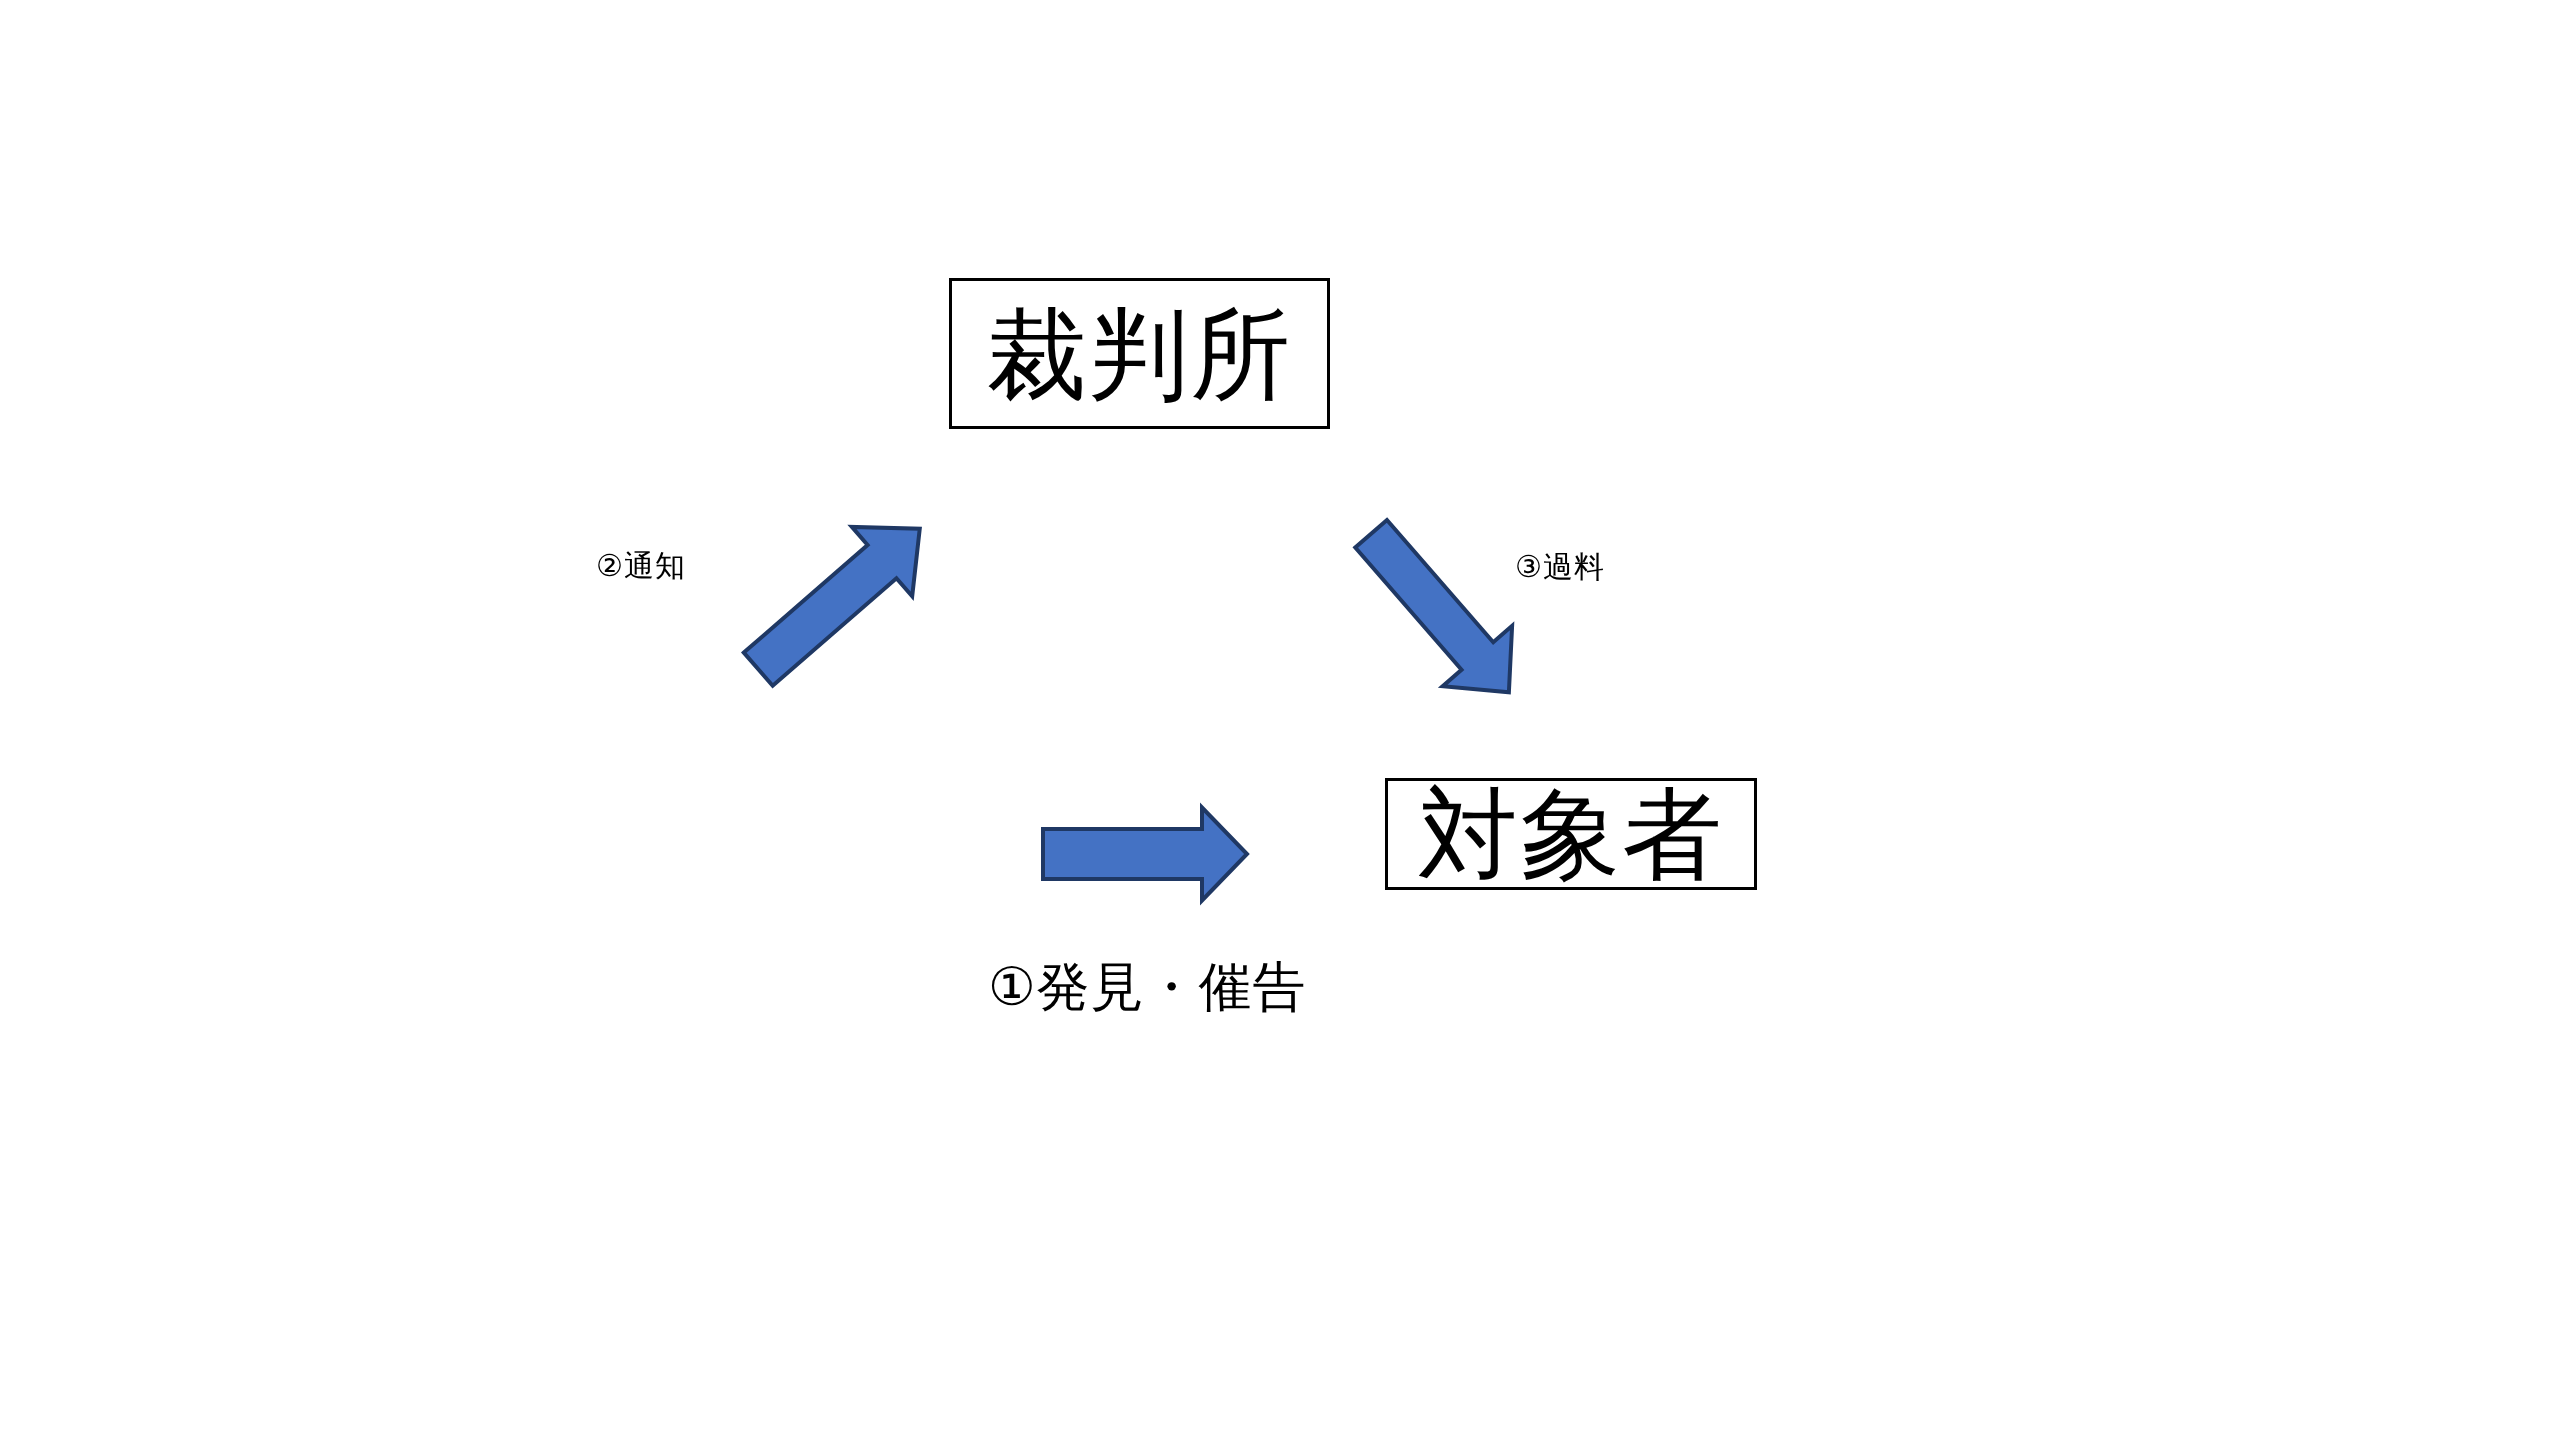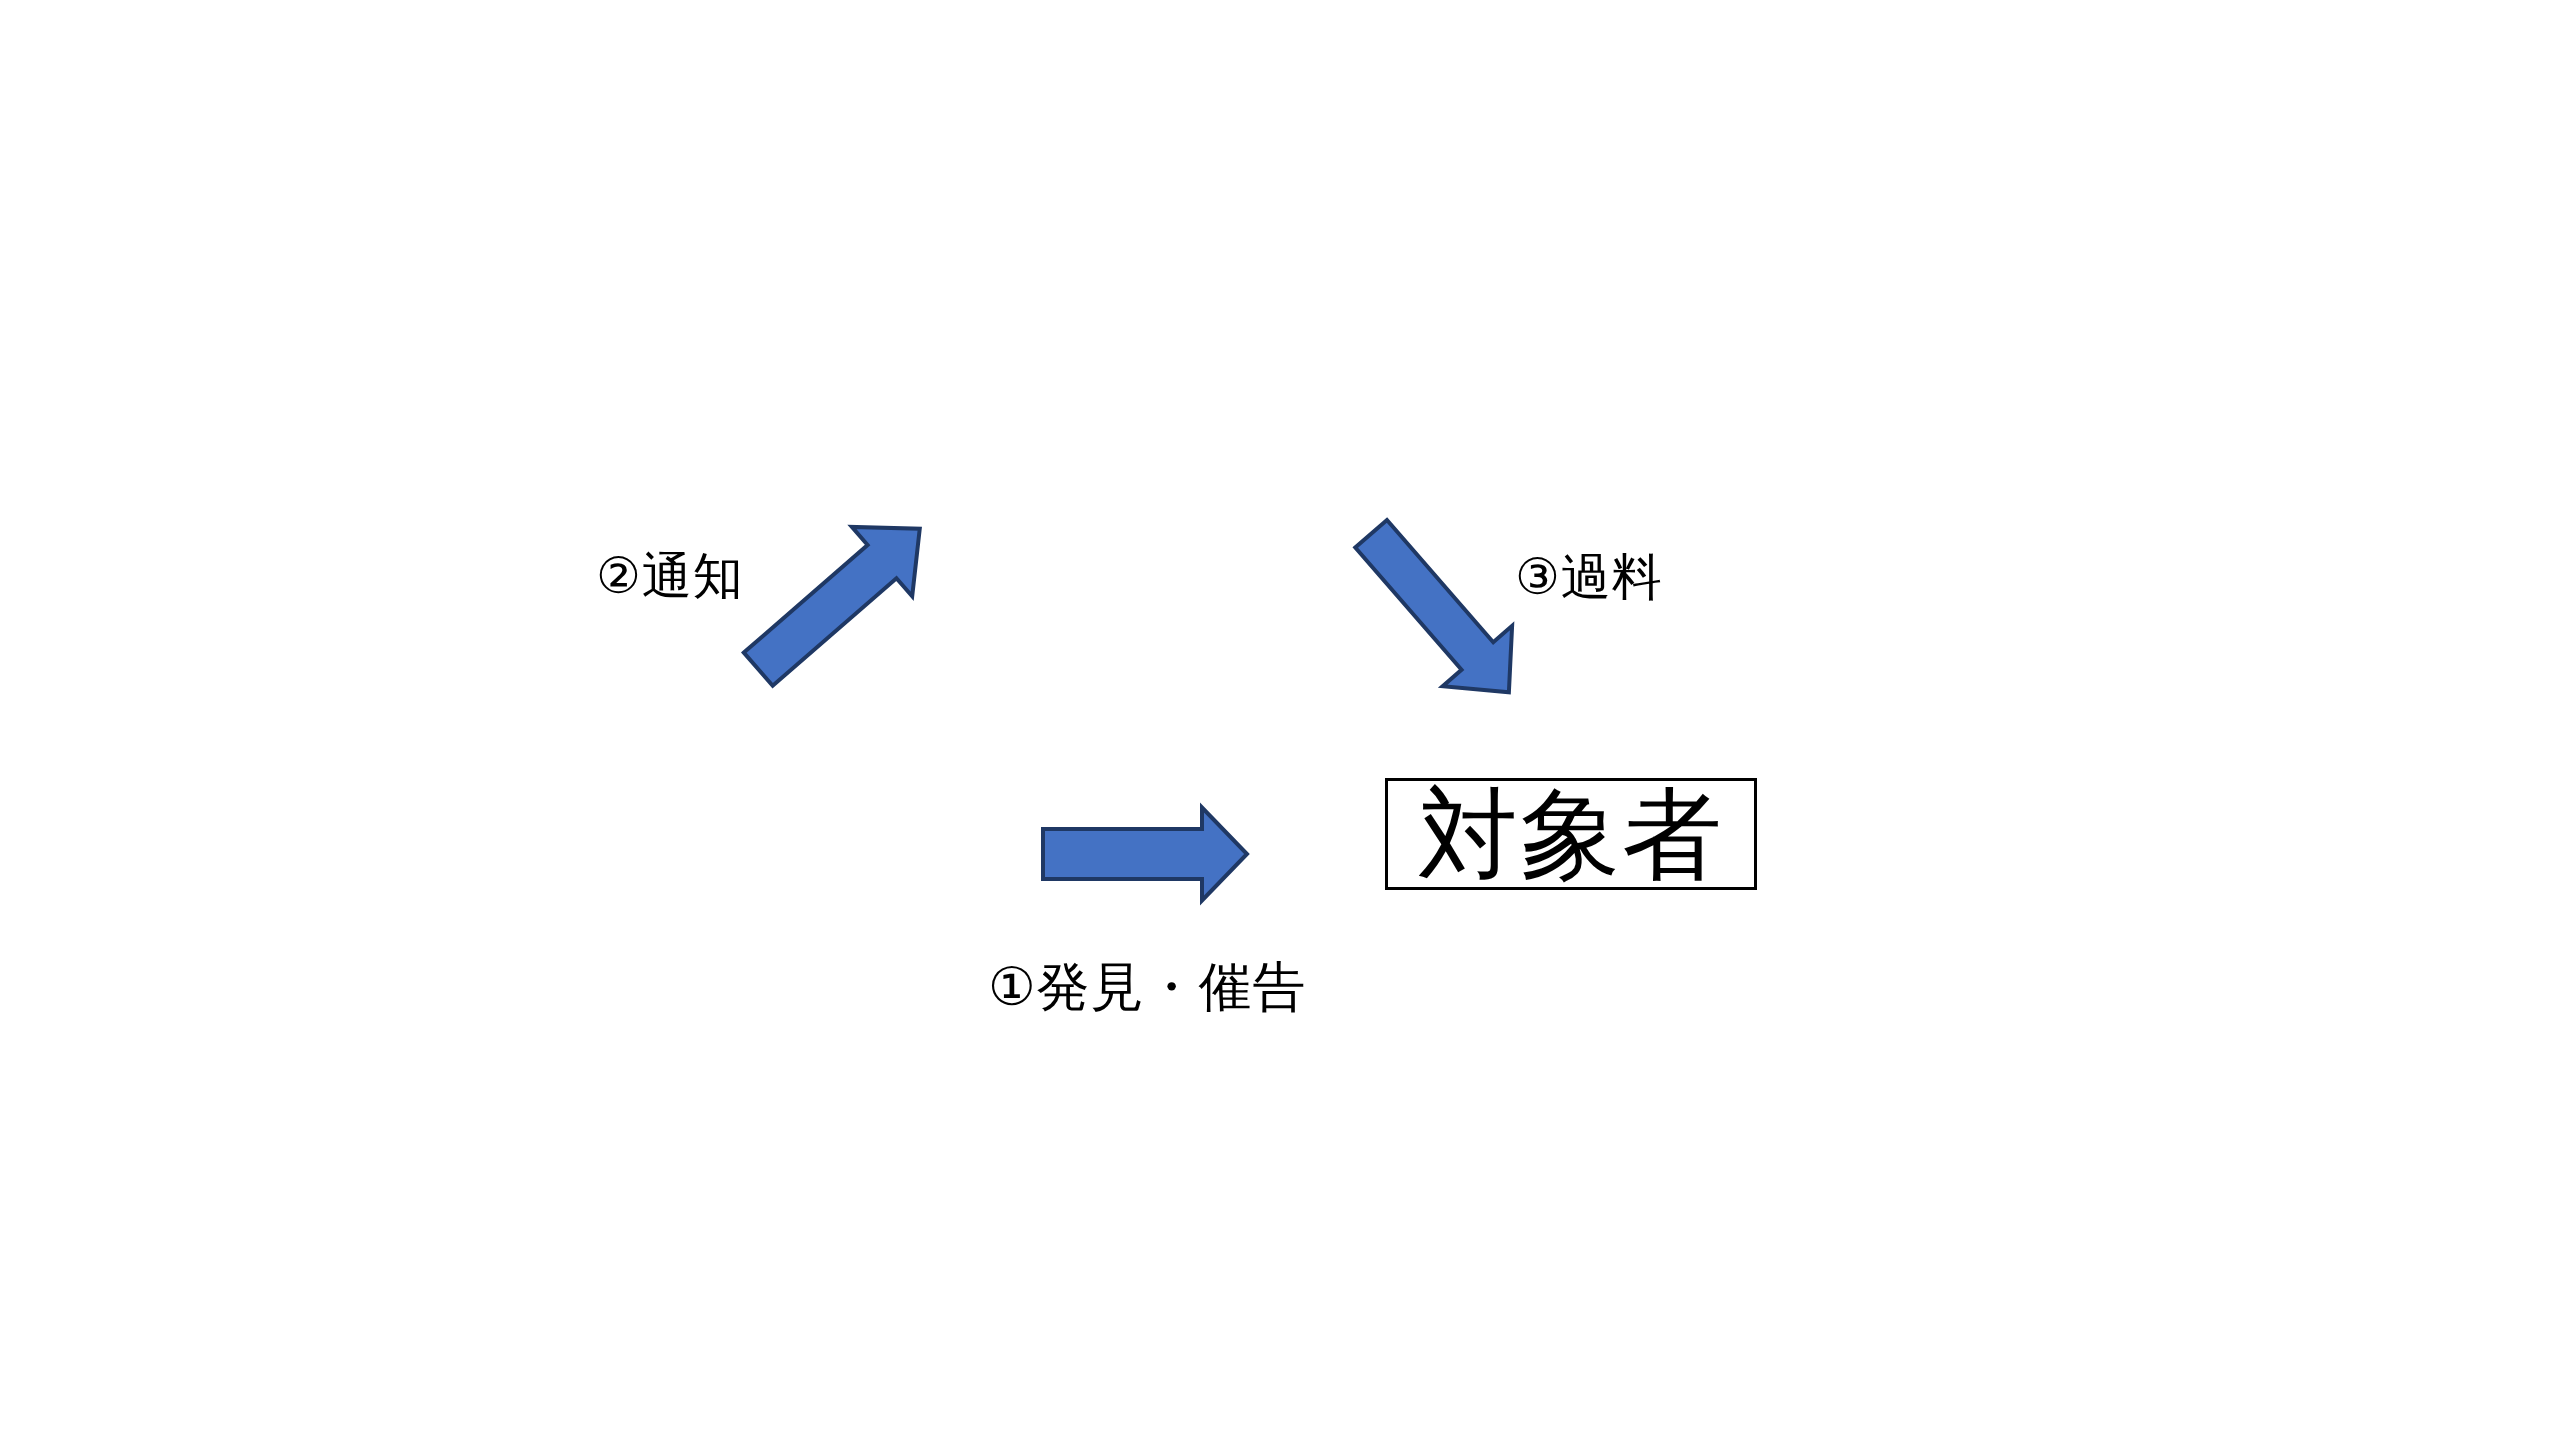--- a/index.html
+++ b/index.html
@@ -34,21 +34,21 @@
     font-size: 100px;
     line-height: 1;
     letter-spacing: 2px;
     white-space: nowrap;
   }
   .node-court     { left: 949px;  top: 278px; width: 381px; height: 151px; }
   .node-registrar { left: 532px;  top: 776px; width: 373px; height: 151px; }
   .node-subject   { left: 1385px; top: 778px; width: 372px; height: 112px; }
   .edge-label {
     position: absolute;
-    font-size: 50px;
+    font-size: 30px;
     line-height: 1;
     letter-spacing: 1px;
     white-space: nowrap;
     color: #000000;
   }
   .label-notification { left: 596px;  top: 551px; }
   .label-fine         { left: 1515px; top: 552px; }
   .label-discovery    { left: 988px;  top: 960px; font-size: 53px; }
 </style>
 </head>
@@ -58,20 +58,21 @@
 
   <svg class="arrows-layer" viewBox="0 0 2560 1440" xmlns="http://www.w3.org/2000/svg">
 
     <polygon stroke-width="4" stroke-linejoin="miter" points="-102,-25 57,-25 57,-46.5 102,0 57,46.5 57,25 -102,25" transform="translate(1145,854)" fill="#4472C4" stroke="#1F3864"></polygon>
 
     <polygon stroke-width="4" stroke-linejoin="miter" points="-107,-22 57,-22 57,-46 107,0 57,46 57,22 -107,22" transform="translate(839,599) rotate(-41)" fill="#4472C4" stroke="#1F3864"></polygon>
 
     <polygon stroke-width="4" stroke-linejoin="miter" points="-105,-21 57,-21 57,-46 105,0 57,46 57,21 -105,21" transform="translate(1440,613) rotate(49)" fill="#4472C4" stroke="#1F3864"></polygon>
   </svg>
 
+  <div class="node node-court">裁判所</div>
 
 
   <div class="node node-subject">対象者</div>
 
   <div class="edge-label label-notification">②通知</div>
 
   <div class="edge-label label-fine">③過料</div>
 
   <div class="edge-label label-discovery">①発見・催告</div>
 

